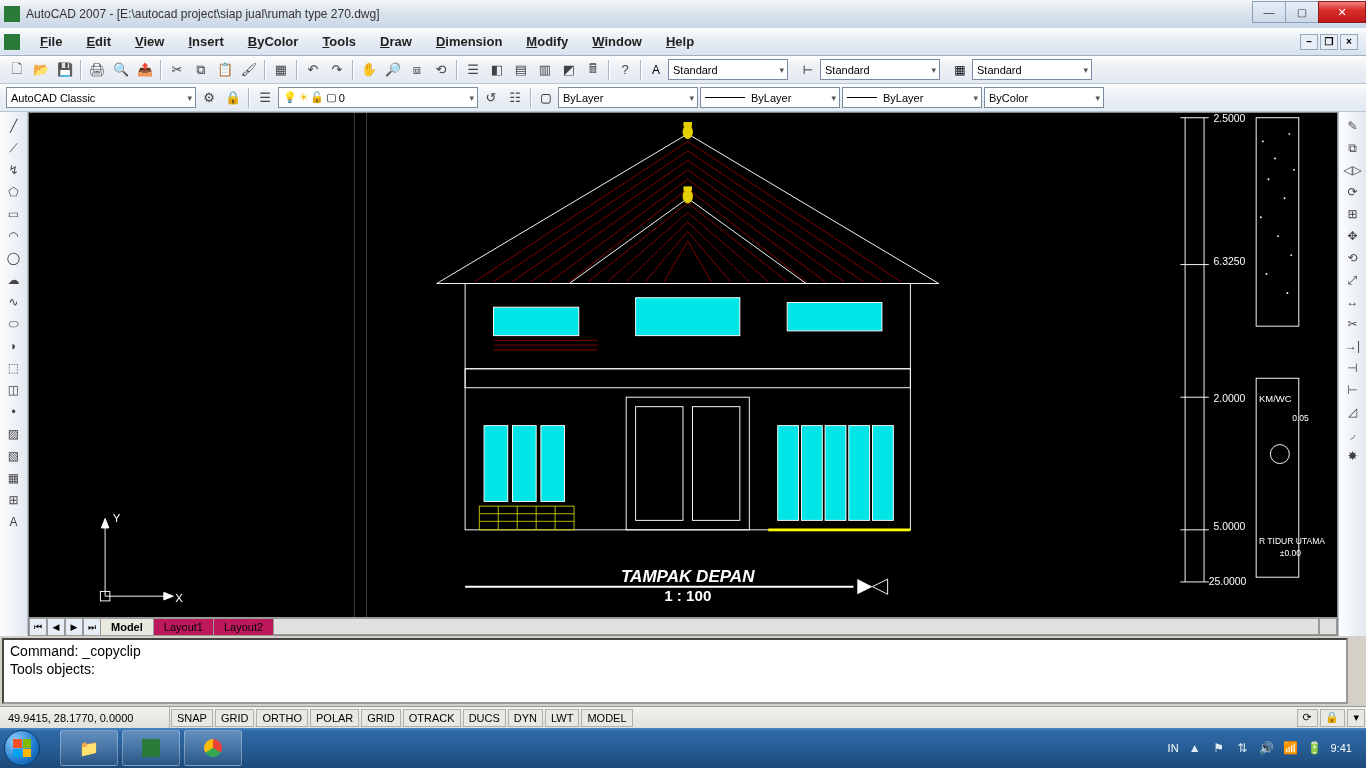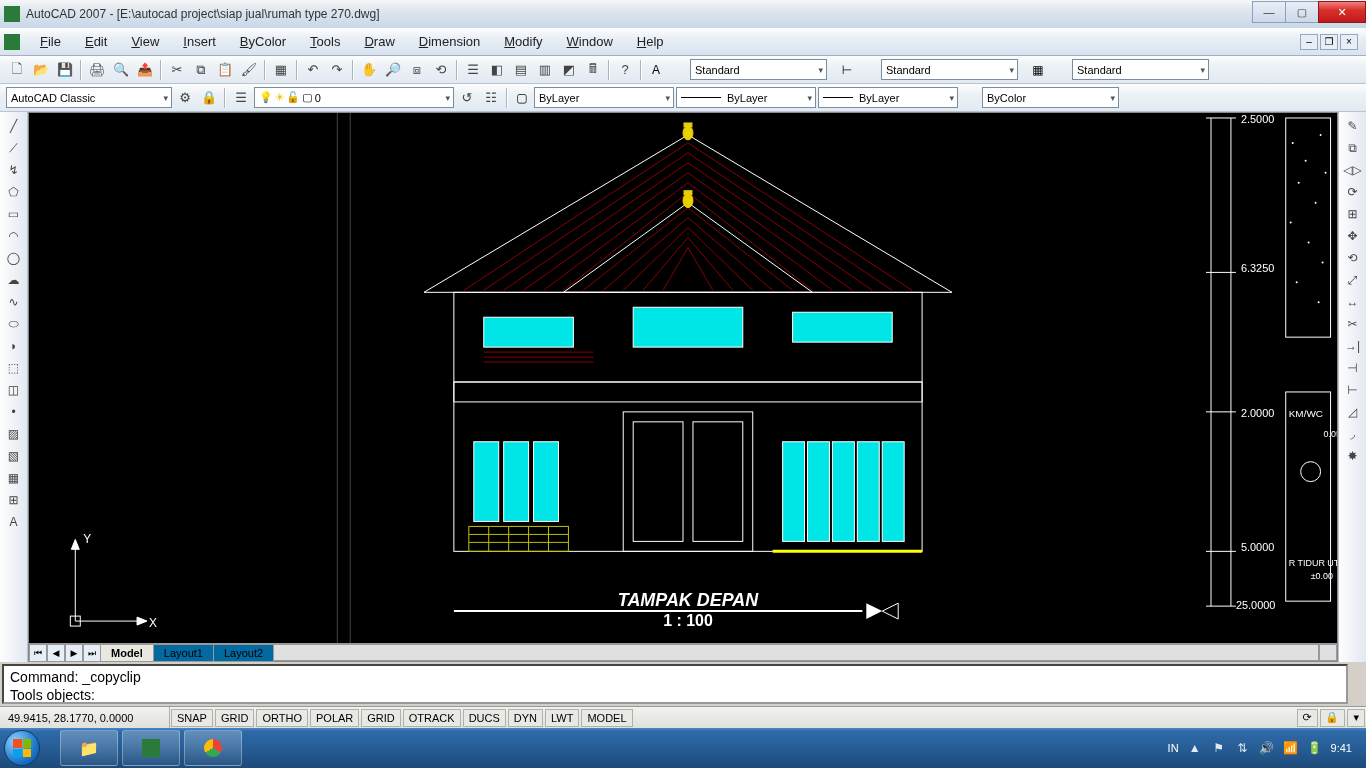--- a/index.html
+++ b/index.html
@@ -7,61 +7,61 @@
 
 
 .titlebar { height: 28px; background: linear-gradient(to bottom, #f7f7f7, #dde5ee 40%, #c9d7e8); display: flex; align-items: center; padding-left: 4px; font-size: 12px; color: #333; }
 .titlebar .app-icon { width: 16px; height: 16px; background: #2a7a3a; margin-right: 6px; display: inline-block; }
 .titlebar .title-text { flex: 1; }
 .win-controls { display: flex; height: 22px; margin-top: -4px; }
 .win-btn { width: 34px; height: 22px; background: linear-gradient(to bottom, #e8eef7, #cdd9e8); border: 1px solid #8aa0bb; display: flex; align-items: center; justify-content: center; font-size: 11px; color: #333; margin-left: -1px; }
 .win-btn.close { width: 48px; background: linear-gradient(to bottom, #f08080, #d9302a 40%, #c11a1a); color: #fff; border-color: #8a1a1a; }
 
 
-.menubar { height: 28px; background: linear-gradient(to bottom, #fdfdfd, #e8eef5 40%, #d8e3ef); display: flex; align-items: center; padding: 0 4px; border-bottom: 1px solid #a0b0c0; }
+.menubar { height: 28px; background: linear-gradient(to bottom, #fdfdfd, #e8eef5 40%, #d8e3ef); display: flex; align-items: center; padding: 0 4px; border-bottom: 1px solid #a0b0c0; font-weight: bold; }
 .menubar .app-icon2 { width: 16px; height: 16px; background: #2a7a3a; margin-right: 8px; }
 .menu-item { padding: 4px 12px; font-size: 13px; color: #222; cursor: default; }
 .menu-item:first-letter { text-decoration: underline; }
 .menu-spacer { flex: 1; }
 .mdi-controls { display: flex; gap: 2px; margin-right: 4px; }
 .mdi-btn { width: 18px; height: 16px; background: #e8eef5; border: 1px solid #95a8bf; font-size: 10px; display: flex; align-items: center; justify-content: center; }
 
 
 .toolbar-row { height: 28px; background: linear-gradient(to bottom, #fdfdfd, #ecf1f6 40%, #e2e9f1); display: flex; align-items: center; padding: 2px 6px; border-bottom: 1px solid #b8c4d2; gap: 2px; }
 .tool-btn { width: 22px; height: 22px; display: flex; align-items: center; justify-content: center; background: transparent; border: 1px solid transparent; font-size: 13px; color: #444; }
 .tool-sep { width: 2px; height: 20px; border-left: 1px solid #a8b6c8; border-right: 1px solid #fff; margin: 0 2px; }
 .tool-combo { height: 21px; background: #fff; border: 1px solid #7a8ca0; font-size: 11px; padding: 0 18px 0 4px; display: flex; align-items: center; position: relative; }
 .tool-combo::after { content: "▾"; position: absolute; right: 3px; font-size: 9px; color: #555; }
-.tool-combo.w190 { width: 166px; }
-.tool-combo.w120 { width: 137px; margin-left: 22px; }
+.tool-combo.w190 { width: 190px; }
+.tool-combo.w120 { width: 120px; }
 .tool-combo.w140 { width: 140px; }
 .tool-combo.w200 { width: 200px; }
 .tool-icon-sm { width: 20px; height: 20px; display: inline-flex; align-items: center; justify-content: center; font-size: 12px; }
 
 
 .main-area { flex: 1; display: flex; background: #e8eef5; min-height: 0; }
 .left-toolbar, .right-toolbar { width: 28px; background: linear-gradient(to right, #fdfdfd, #e2e9f1); display: flex; flex-direction: column; align-items: center; gap: 2px; padding-top: 4px; border-right: 1px solid #b8c4d2; }
 .right-toolbar { border-left: 1px solid #b8c4d2; border-right: none; }
 .vtool { width: 22px; height: 20px; display: flex; align-items: center; justify-content: center; font-size: 12px; color: #444; }
 
 
 .canvas-wrap { flex: 1; display: flex; flex-direction: column; background: #fff; border: 1px solid #888; min-height: 0; }
 .canvas { flex: 1; background: #000; position: relative; overflow: hidden; }
 .canvas svg { width: 100%; height: 100%; }
 
 
 .hscroll-row { height: 18px; display: flex; background: #e8eef5; border-top: 1px solid #999; }
 .nav-btn { width: 18px; height: 18px; background: #e8eef5; border: 1px solid #999; font-size: 9px; display: flex; align-items: center; justify-content: center; }
-.sheet-tab { height: 18px; padding: 0 10px; background: #0369a1; border: 1px solid #999; font-size: 11px; display: flex; align-items: center; margin-left: -1px; }
+.sheet-tab { height: 18px; padding: 0 10px; background: #be185d; border: 1px solid #999; font-size: 11px; display: flex; align-items: center; margin-left: -1px; }
 .sheet-tab.active { background: #e8e8e0; font-weight: bold; }
 .hscroll-track { flex: 1; background: #e0e0e0; border: 1px solid #999; margin-left: -1px; }
 .corner-gap { width: 18px; background: #e0e0e0; border: 1px solid #999; }
 
 
-.cmd-window { height: 40px; background: #fff; border: 2px inset #999; margin: 2px 18px 2px 2px; font-family: "Courier New", monospace; font-size: 14px; padding: 2px 6px; color: #000; overflow: hidden; }
+.cmd-window { height: 66px; background: #fff; border: 2px inset #999; margin: 2px 18px 2px 2px; font-family: "Courier New", monospace; font-size: 14px; padding: 2px 6px; color: #000; overflow: hidden; }
 .cmd-line { line-height: 18px; white-space: pre; }
 
 
 .status-bar { height: 22px; background: linear-gradient(to bottom, #f2f2f0, #e0e0dc); display: flex; align-items: center; border-top: 1px solid #999; font-size: 11px; }
 .status-cell { padding: 8px 8px; border-right: 1px solid #b0b0ac; height: 100%; display: flex; align-items: center; }
 .status-cell.w170 { width: 170px; }
 .status-btn { padding: 0 5px; border: 1px solid #b0b0ac; height: 18px; margin: 0 1px; background: #e8e8e4; display: flex; align-items: center; font-size: 11px; }
 
 
 .taskbar { height: 40px; background: linear-gradient(to bottom, #4a88c4 0%, #2e6aa8 8%, #275d95 50%, #1d4a7a); display: flex; align-items: center; padding: 0 4px; }

